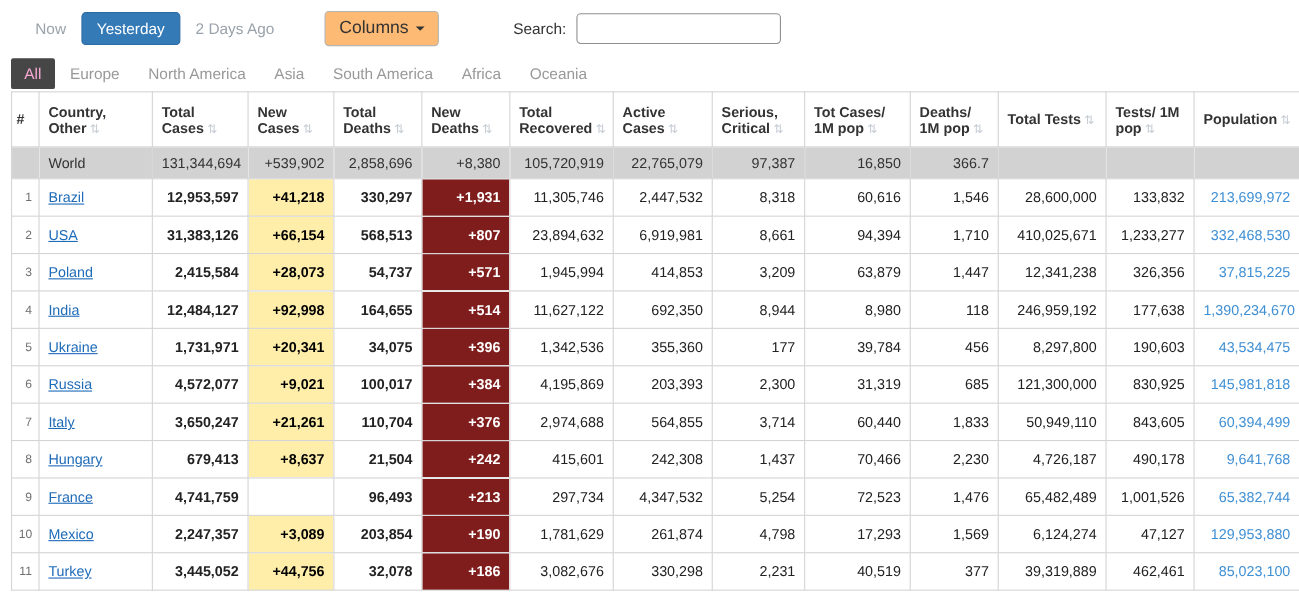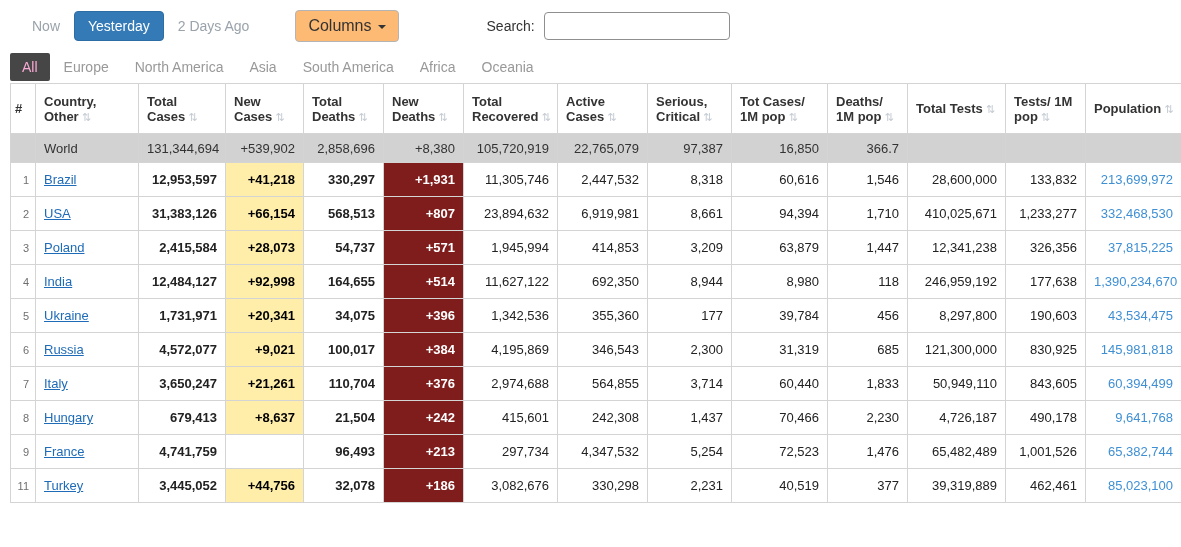--- a/index.html
+++ b/index.html
@@ -9,21 +9,21 @@
   
   .topbar { display: flex; align-items: center; padding: 13px 0 8px 32px; height: 47px; }
   .nav-link { color: #9aa3ab; font-size: 14px; cursor: pointer; text-decoration: none; }
   .btn-yesterday { background: #337ab7; color: #fff; border: 1px solid #2e6da4; border-radius: 4px;
                    padding: 6px 13px; font-size: 14px; margin: 0 14px; cursor: pointer;
                    font-family: inherit; }
   .btn-columns { margin-left: 46px; background: #fdba74; border: 1px solid #b4b4b4; border-radius: 4px;
                  padding: 6px 12px; font-size: 16px; color: #333; cursor: pointer; font-family: inherit; }
   .caret { display: inline-block; margin-left: 6px; border-top: 4px solid #333;
            border-left: 4px solid transparent; border-right: 4px solid transparent; vertical-align: middle; }
-  .search-group { margin-left: 88px; display: flex; align-items: center; }
+  .search-group { margin-left: 68px; display: flex; align-items: center; }
   .search-label { font-size: 14px; color: #333; margin-right: 9px; }
   .search-input { width: 186px; height: 28px; border: 1px solid #8f8f8f; border-radius: 4px;
                   padding: 0 8px; font-size: 13px; font-family: inherit; }
 
   
   .tabs { display: flex; align-items: center; padding-left: 10px; margin-top: 6px; }
   .tab { padding: 6px 12px; color: #999; font-size: 14px; cursor: pointer; margin-right: 2px; }
   .tab.active { background: #464646; color: #f9a8d4; border-radius: 2px; }
 
   
@@ -196,21 +196,21 @@
           <td class="td-pop"><a>43,534,475</a></td>
         </tr>
         <tr>
           <td class="td-rank">6</td>
           <td class="td-country"><a class="country-link">Russia</a></td>
           <td class="td-bold">4,572,077</td>
           <td class="td-newcases">+9,021</td>
           <td class="td-bold">100,017</td>
           <td class="td-newdeaths">+384</td>
           <td>4,195,869</td>
-          <td>346,543</td>
+          <td>203,393</td>
           <td>2,300</td>
           <td>31,319</td>
           <td>685</td>
           <td>121,300,000</td>
           <td>830,925</td>
           <td class="td-pop"><a>145,981,818</a></td>
         </tr>
         <tr>
           <td class="td-rank">7</td>
           <td class="td-country"><a class="country-link">Italy</a></td>
@@ -253,20 +253,36 @@
           <td>297,734</td>
           <td>4,347,532</td>
           <td>5,254</td>
           <td>72,523</td>
           <td>1,476</td>
           <td>65,482,489</td>
           <td>1,001,526</td>
           <td class="td-pop"><a>65,382,744</a></td>
         </tr>
         <tr>
+          <td class="td-rank">10</td>
+          <td class="td-country"><a class="country-link">Mexico</a></td>
+          <td class="td-bold">2,247,357</td>
+          <td class="td-newcases">+3,089</td>
+          <td class="td-bold">203,854</td>
+          <td class="td-newdeaths">+190</td>
+          <td>1,781,629</td>
+          <td>261,874</td>
+          <td>4,798</td>
+          <td>17,293</td>
+          <td>1,569</td>
+          <td>6,124,274</td>
+          <td>47,127</td>
+          <td class="td-pop"><a>129,953,880</a></td>
+        </tr>
+        <tr>
           <td class="td-rank">11</td>
           <td class="td-country"><a class="country-link">Turkey</a></td>
           <td class="td-bold">3,445,052</td>
           <td class="td-newcases">+44,756</td>
           <td class="td-bold">32,078</td>
           <td class="td-newdeaths">+186</td>
           <td>3,082,676</td>
           <td>330,298</td>
           <td>2,231</td>
           <td>40,519</td>

